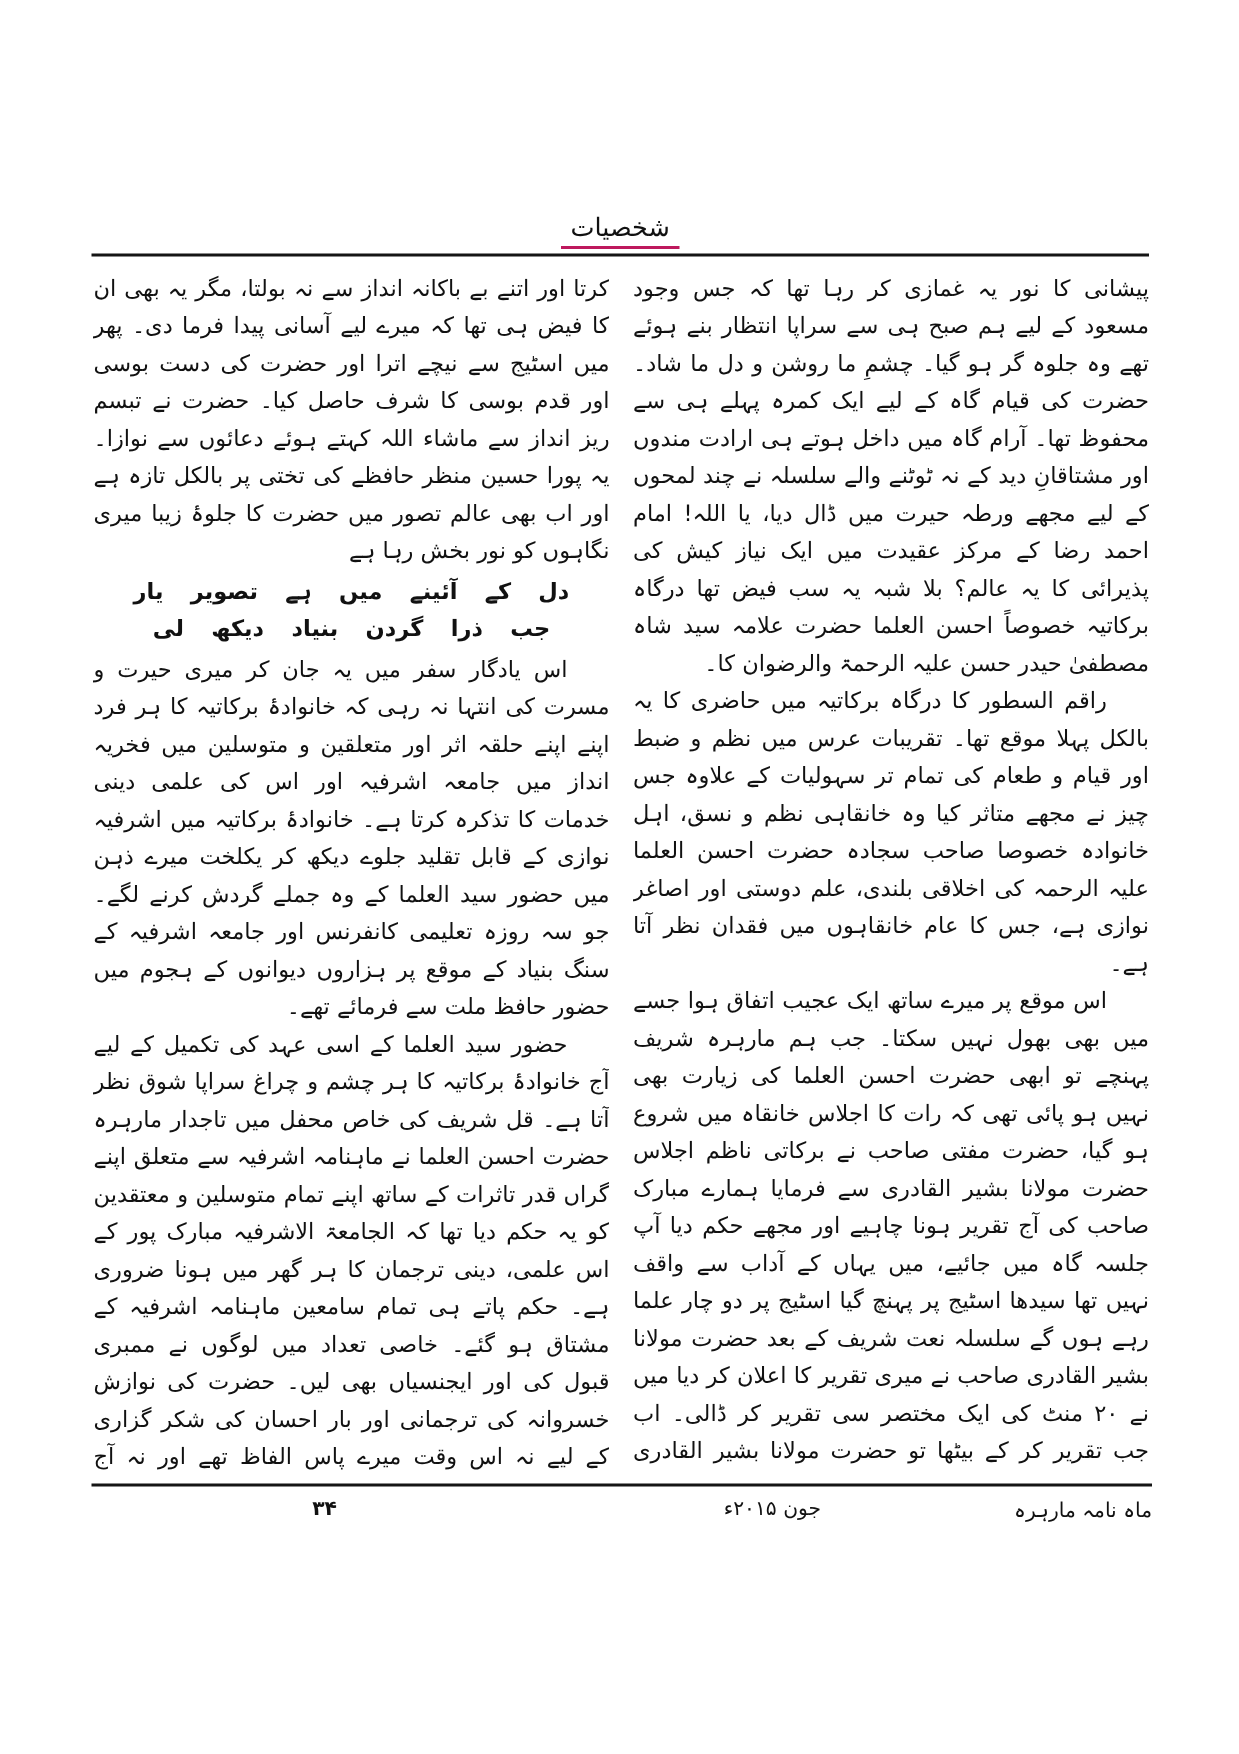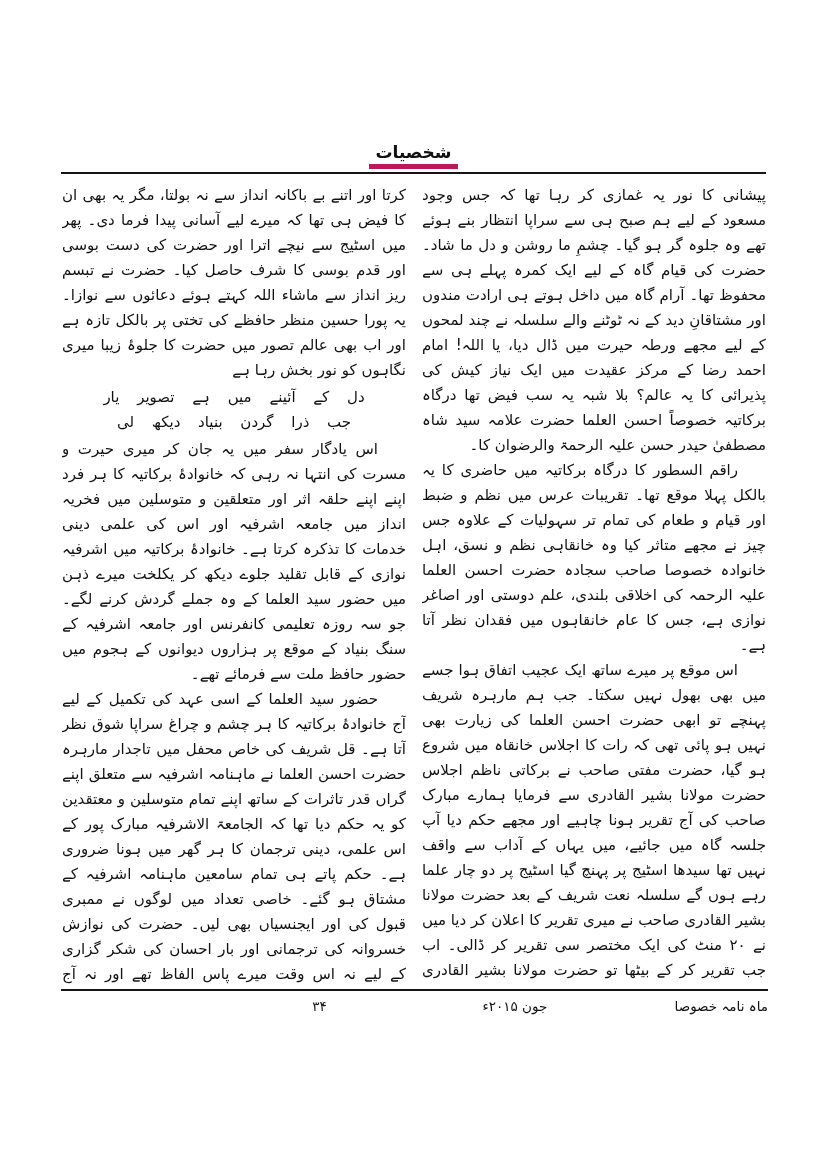--- a/index.html
+++ b/index.html
@@ -22,24 +22,24 @@
     top: 142px;
     right: 60px;
     left: 61px;
   }
   .page-header {
     text-align: center;
     margin-bottom: 3px;
   }
   .page-header .title {
     display: inline-block;
-    font-weight: bold;
+    font-weight: normal;
     font-size: 17px;
     letter-spacing: 1px;
-    border-bottom: 5px solid #be185d;
+    border-bottom: 2px solid #be185d;
     padding: 0 6px 2px 6px;
   }
   .header-rule {
     border: 0;
     border-top: 2.5px solid #151515;
     margin: 2px 0 0 0;
   }
   .columns {
     display: flex;
     flex-direction: row;   
@@ -64,41 +64,42 @@
   }
   .poem {
     margin: 2px 0;
     text-align: center;
   }
   .poem .verse {
     display: block;
     word-spacing: 13px;
     white-space: nowrap;
     line-height: 25px;
+    font-weight: bold;
   }
   .footer-rule {
     position: absolute;
     left: 61px;
     right: 58px;
     top: 989px;
     border: 0;
     border-top: 2.5px solid #151515;
     margin: 0;
   }
   .page-footer {
     position: absolute;
     left: 61px;
     right: 58px;
     top: 998px;
     display: flex;
     direction: ltr;
     font-size: 13.5px;
   }
   .page-footer .f-cell { flex: 1; }
-  .page-footer .f-page   { text-align: right; padding-left: 45px; font-weight: normal; }
+  .page-footer .f-page   { text-align: center; padding-left: 45px; font-weight: bold; }
   .page-footer .f-date   { text-align: right; }
   .page-footer .f-title  { text-align: right; }
 </style>
 </head>
 <body>
 
 <div class="page">
   <div class="content">
 
     <div class="page-header">
@@ -134,15 +135,15 @@
       </div>
 
     </div>
   </div>
 
   <hr class="footer-rule">
 
   <div class="page-footer">
     <div class="f-cell f-page">۳۴</div>
     <div class="f-cell f-date">جون ۲۰۱۵ء</div>
-    <div class="f-cell f-title">ماہ نامہ خصوصا</div>
+    <div class="f-cell f-title">ماہ نامہ مارہرہ</div>
   </div>
 </div>
 
 </body></html>

